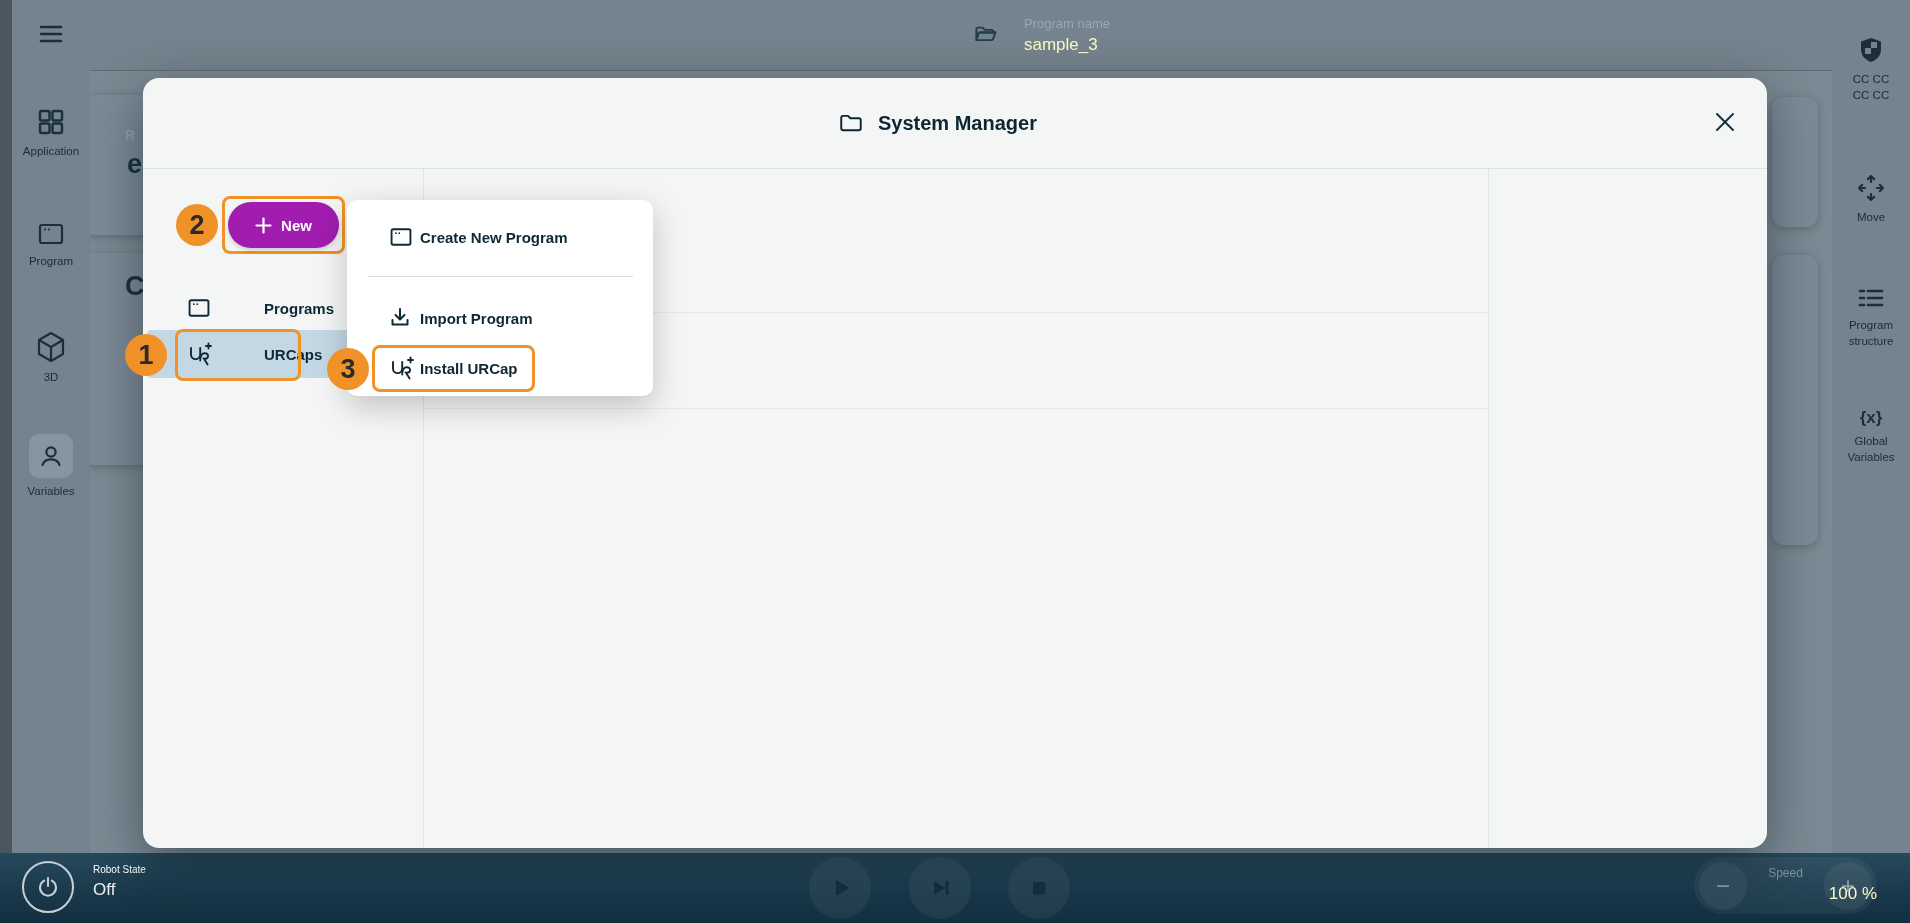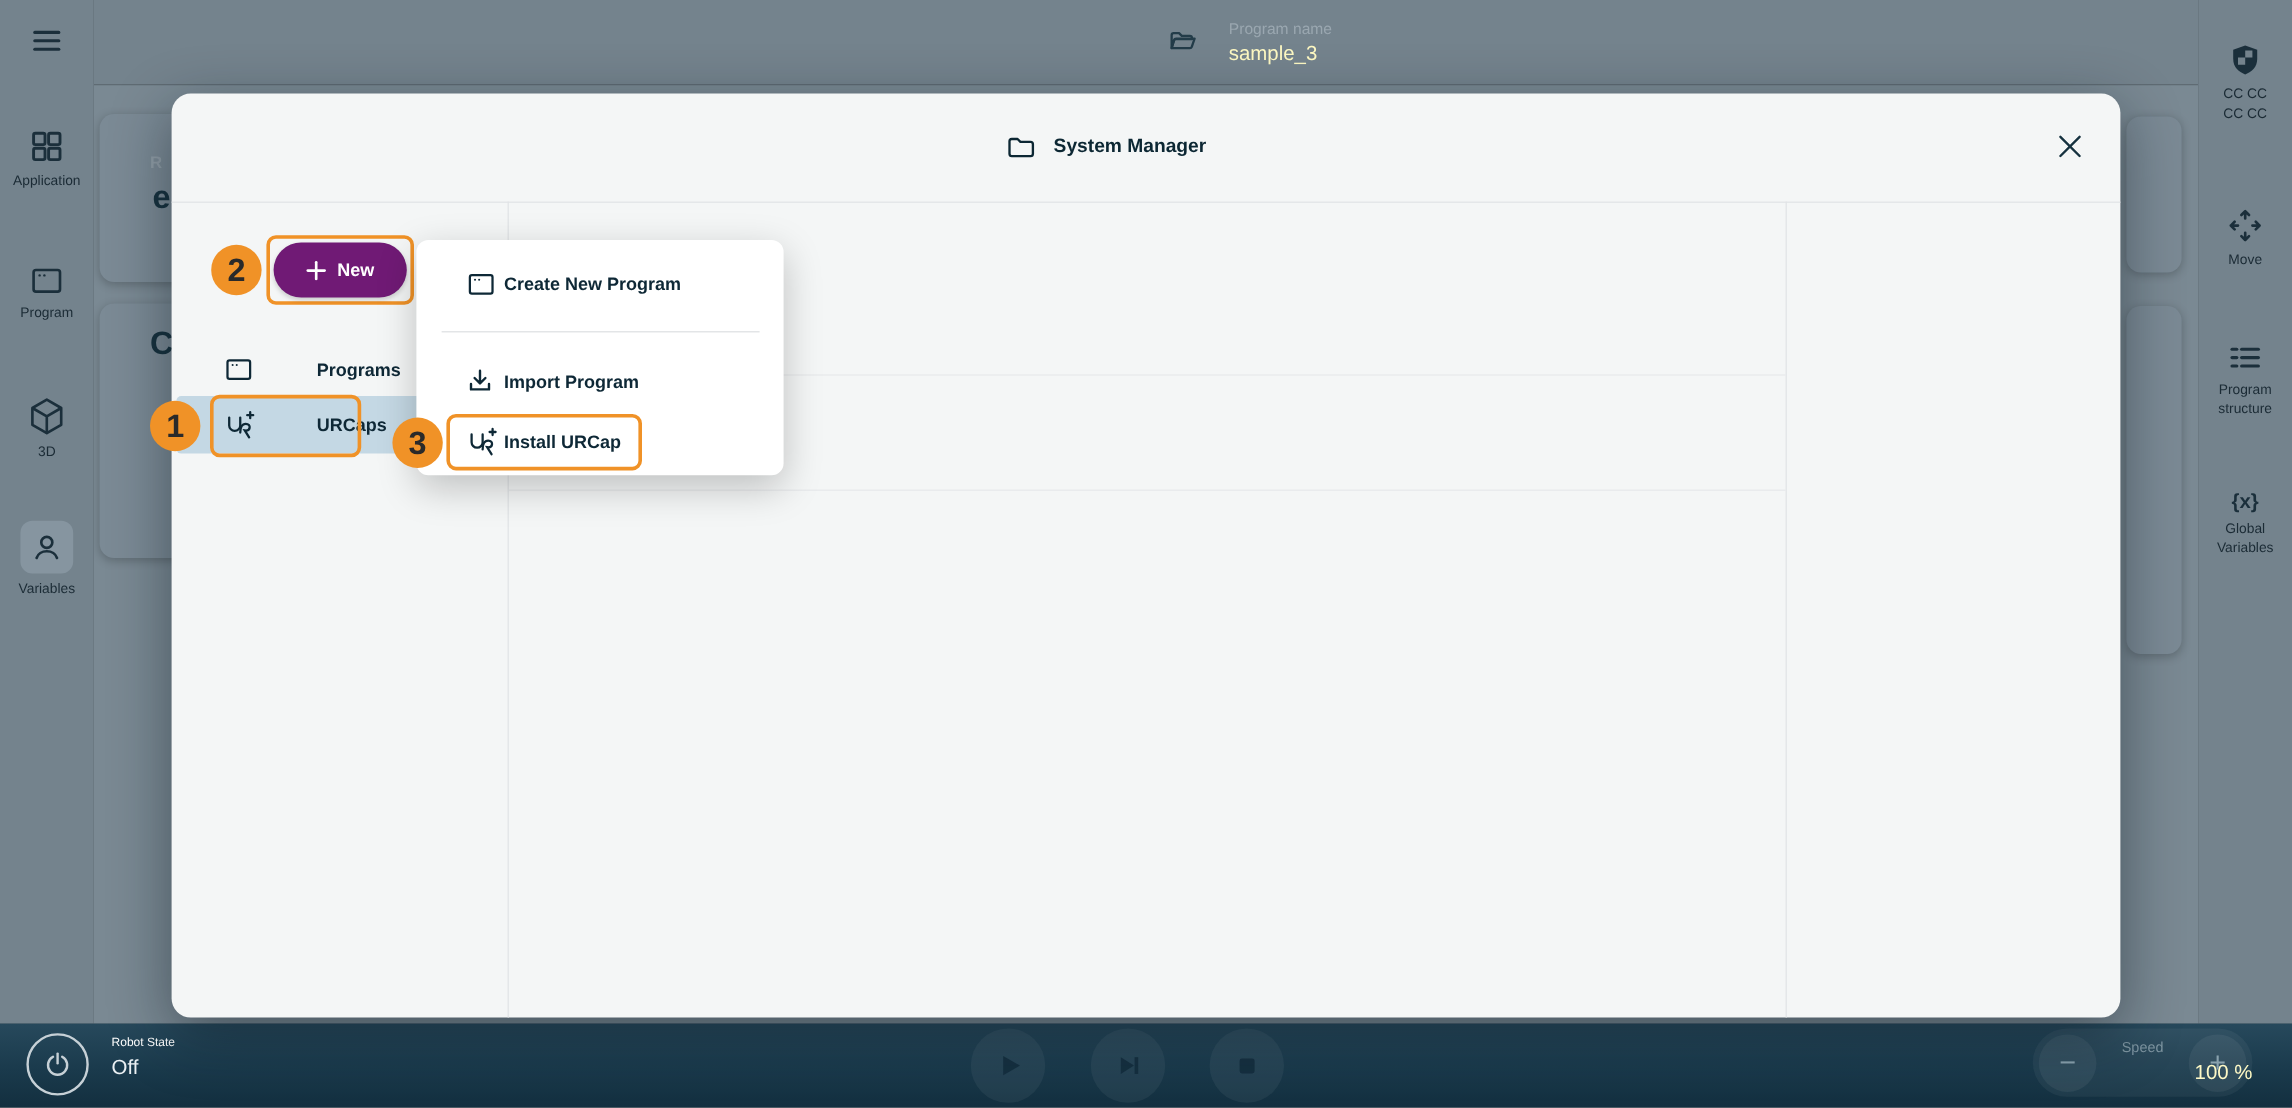--- a/index.html
+++ b/index.html
@@ -11,21 +11,21 @@
   .topbar{position:absolute;left:78px;top:0;width:1754px;height:70px;background:#74838d;
           border-bottom:1px solid rgba(0,0,0,.18);}
   .topbar-inner{position:absolute;left:895px;top:0;height:70px;display:flex;align-items:center;gap:24px;}
   .topbar-label{font-size:13px;color:#9aa7b0;line-height:1.5;}
   .topbar-value{font-size:17px;color:#fef9c3;line-height:1.3;}
   .bg-card{position:absolute;background:#7b8a95;border-radius:12px;box-shadow:0 2px 8px rgba(0,0,0,.22);}
   .bg-card .ghost-label{position:absolute;left:42px;top:32px;font-size:14px;font-weight:700;color:#909da6;}
   .bg-card .ghost-text{position:absolute;left:44px;top:54px;font-size:27px;font-weight:700;color:#17323f;}
   .bg-card .ghost-text2{position:absolute;left:42px;top:10px;font-size:27px;font-weight:700;color:#17323f;}
   
-  .sidebar-left{position:absolute;left:0;top:0;width:78px;height:853px;background:#74838d;z-index:3;}
+  .sidebar-left{position:absolute;left:12px;top:0;width:78px;height:853px;background:#74838d;z-index:3;}
   .sidebar-right{position:absolute;right:0;top:0;width:78px;height:853px;background:#74838d;z-index:3;}
   .side-item{position:absolute;left:0;width:78px;display:flex;flex-direction:column;align-items:center;gap:6px;}
   .side-label{font-size:11.5px;color:#1b2b35;text-align:center;line-height:1.25;}
   .op-bg{width:44px;height:44px;border-radius:10px;background:#8695a0;display:flex;align-items:center;justify-content:center;}
   .vars-sym{font-size:17px;font-weight:700;color:#1b2f3b;}
   
   .bottombar{position:absolute;left:0;top:853px;width:1910px;height:70px;z-index:4;
              background:linear-gradient(180deg,#27495c 0%,#1a3a4c 55%,#132f3f 100%);}
   .power-btn{position:absolute;left:22px;top:861px;width:52px;height:52px;border-radius:50%;
              border:2.5px solid #c6d0d6;box-sizing:border-box;display:flex;align-items:center;justify-content:center;z-index:5;}
@@ -38,28 +38,28 @@
          background:rgba(255,255,255,.05);z-index:5;}
   .speed-circle{position:absolute;top:4.5px;width:48px;height:48px;border-radius:50%;background:rgba(255,255,255,.06);
                 display:flex;align-items:center;justify-content:center;font-size:24px;color:#8aa2ae;}
   .speed-label{position:absolute;left:0;right:0;top:9px;text-align:center;font-size:12px;color:#7e95a1;}
   .speed-value{position:absolute;left:0;right:0;top:27px;text-align:right;font-size:17px;color:#fef9c3;}
   
   .modal{position:absolute;left:143px;top:78px;width:1624px;height:770px;background:#f4f6f6;border-radius:16px;
          box-shadow:0 14px 50px rgba(8,20,28,.45);z-index:10;}
   .modal-header{position:absolute;left:0;top:0;width:100%;height:90px;}
   .modal-title{position:absolute;left:695px;top:0;height:90px;display:flex;align-items:center;gap:14px;}
-  .modal-title span{font-size:16px;font-weight:700;color:#0c2733;}
+  .modal-title span{font-size:20px;font-weight:700;color:#0c2733;}
   .modal-close{position:absolute;left:1558px;top:20px;width:48px;height:48px;display:flex;align-items:center;justify-content:center;border-radius:50%;}
   .hline{position:absolute;height:1px;background:#e0e3e5;}
   .vline{position:absolute;width:1px;background:#e0e3e5;}
   .rowline{position:absolute;height:1px;background:#e6e8ea;}
   
   .new-outline{position:absolute;left:79px;top:118px;width:123px;height:58px;border:3px solid #f09227;border-radius:8px;box-sizing:border-box;}
-  .new-btn{position:absolute;left:85px;top:124px;width:111px;height:46px;border-radius:23px;background:#701a75;
+  .new-btn{position:absolute;left:85px;top:124px;width:111px;height:46px;border-radius:23px;background:#a21caf;
            display:flex;align-items:center;justify-content:center;gap:9px;box-shadow:0 2px 4px rgba(0,0,0,.18);}
   .new-btn span{color:#fff;font-size:15px;font-weight:700;}
   .nav-row{position:absolute;left:0;width:280px;height:48px;display:flex;align-items:center;}
   .nav-row .icon{position:absolute;left:43px;}
   .nav-row .lbl{position:absolute;left:85px;font-size:15px;font-weight:700;color:#0e2836;margin-left:36px;}
   .row-sel{position:absolute;left:4px;top:252px;width:276px;height:48px;background:#c4d8e4;border-radius:4px;}
   .urcaps-outline{position:absolute;left:32px;top:251px;width:126px;height:52px;border:3px solid #f09227;border-radius:8px;box-sizing:border-box;}
   
   .dropdown{position:absolute;left:204px;top:122px;width:306px;height:196px;background:#fff;border-radius:10px;
             box-shadow:0 10px 32px rgba(0,0,0,.22);z-index:12;}

